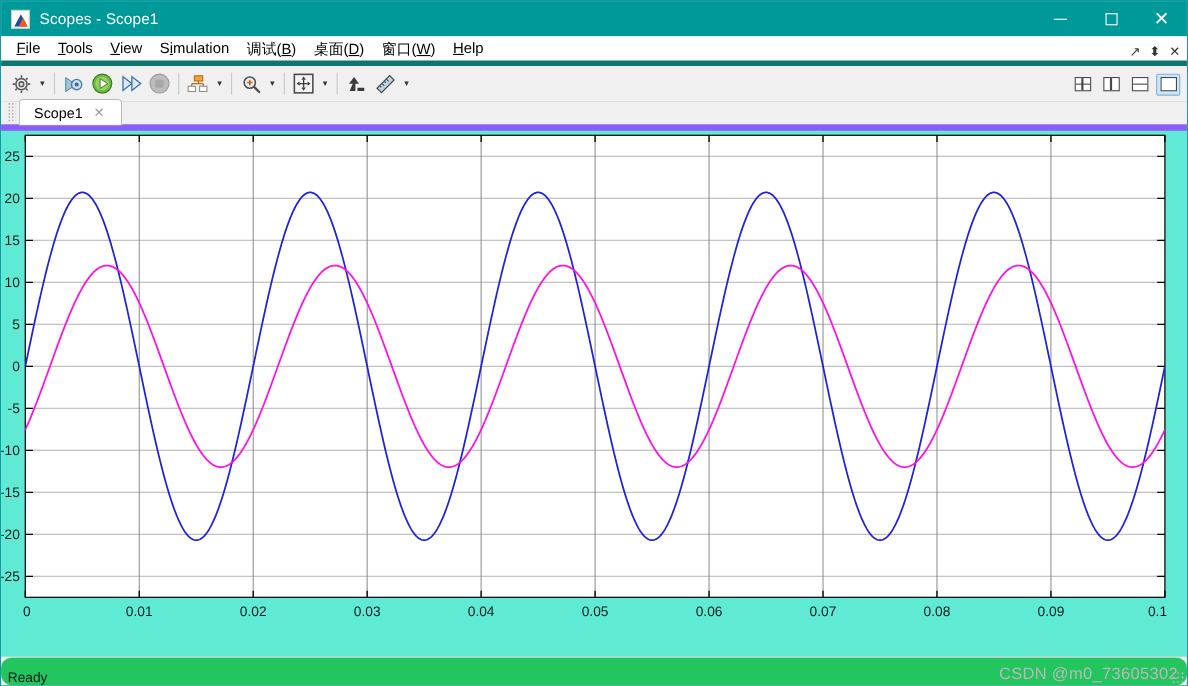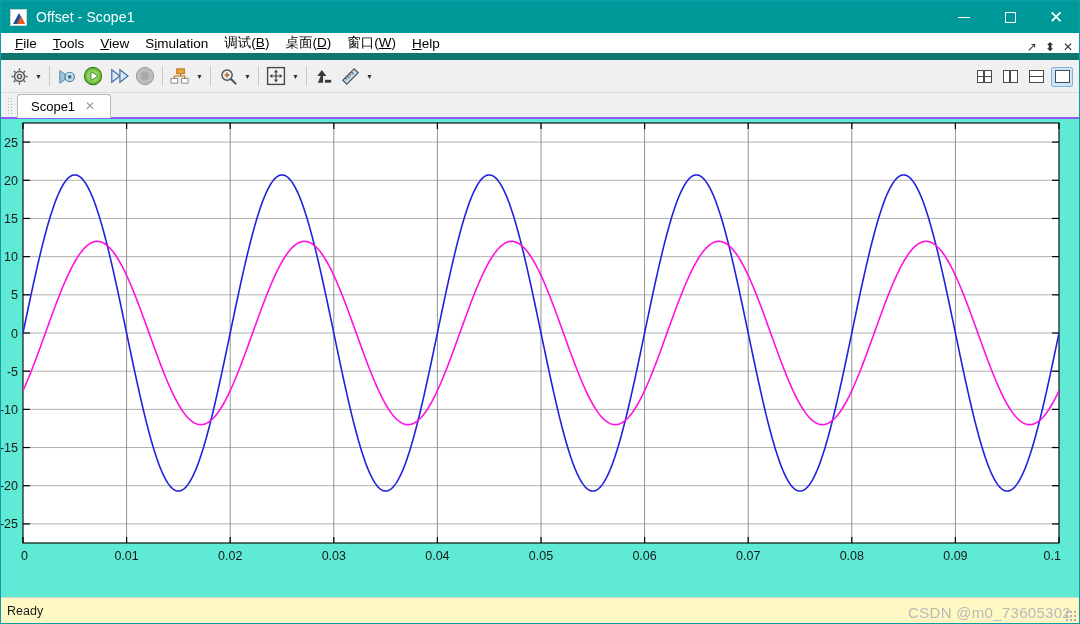--- a/index.html
+++ b/index.html
@@ -75,24 +75,24 @@
   .wb-min { width: 12px; height: 1px; background: #fff; display:block; }
   .wb-max { width: 11px; height: 11px; border: 1.4px solid #fff; display:block; }
   .wb-close { font-size: 17px; line-height: 1; font-weight: 300; }
 
   
   .menubar {
     height: 27px;
     flex: 0 0 27px;
     background: #ffffff;
     display: flex;
-    align-items: center;
+    align-items: flex-start;
     padding-left: 6px;
     position: relative;
-    border-bottom: 7px solid #0f766e;
+    border-bottom: 5px solid #0f766e;
   }
   .menu-item {
     font-size: 13.5px;
     color: #000;
     padding: 3px 8px;
     white-space: nowrap;
   }
   .menu-item u { text-decoration: underline; }
   .menu-right {
     position: absolute;
@@ -163,21 +163,21 @@
   .lay.g2h i.h { top: 50%; left:0; height:1.6px; width:100%; margin-top:-.8px;}
 
   
   .tabstrip {
     height: 26px;
     flex: 0 0 26px;
     background: #f0f0f0;
     display: flex;
     align-items: flex-end;
     padding-left: 4px;
-    border-bottom: 2px solid #8b5cf6;
+    border-bottom: 6px solid #8b5cf6;
     position: relative;
   }
   .tab-grip {
     width: 7px; height: 18px;
     margin: 0 3px 2px 2px;
     background-image: radial-gradient(#b4b4b4 1px, transparent 1px);
     background-size: 3px 3px;
   }
   .tab {
     height: 24px;
@@ -202,26 +202,27 @@
     background: #5eead4;
     position: relative;
     overflow: hidden;
   }
   #chart-svg { display: block; }
 
   
   .statusbar {
     height: 26px;
     flex: 0 0 26px;
-    background: #fef9c3;
+    background: #22c55e;
     border-top: 1px solid #d4d4d4;
     display: flex;
-    align-items: center;
+    align-items: flex-end;
     padding: 0 6px;
     position: relative;
+    border-radius: 10px;
   }
   .status-left { font-size: 12.5px; color: #1a1a1a; }
   .status-right {
     position: absolute;
     right: 6px; top: 3px;
     display: flex;
     gap: 5px;
   }
   .status-cell {
     border: 1px solid #b9b9b9;
@@ -251,21 +252,21 @@
     background-size: 4px 4px;
   }
 </style>
 </head>
 <body>
 
 <div id="app">
 
   <div class="titlebar">
     <div class="title-icon"></div>
-    <div class="title-text">Offset - Scope1</div>
+    <div class="title-text">Scopes - Scope1</div>
     <div class="win-controls">
       <div class="win-btn">
           <span class="wb-min"></span>
         </div>
       <div class="win-btn">
           <span class="wb-max"></span>
         </div>
       <div class="win-btn">
           <span class="wb-close">✕</span>
         </div>

